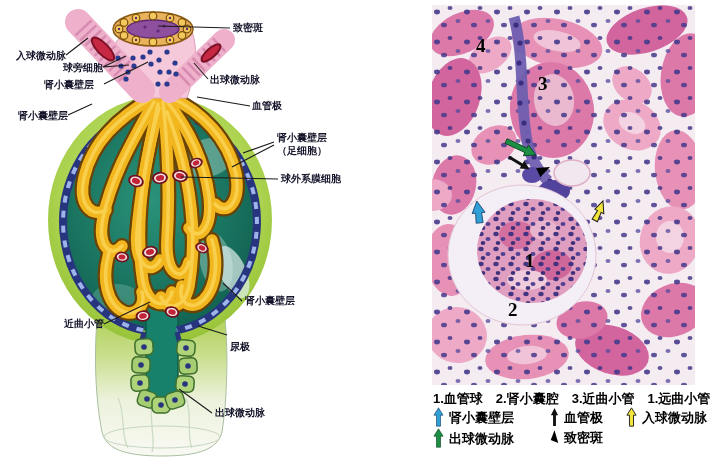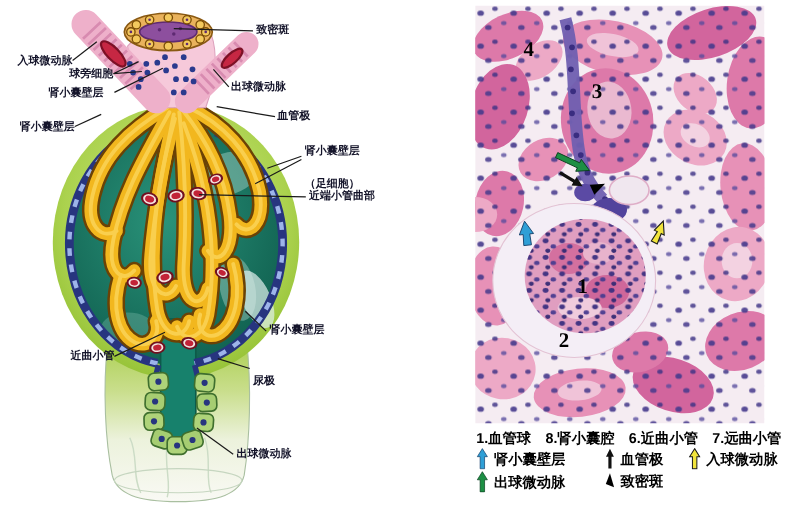--- a/index.html
+++ b/index.html
@@ -321,22 +321,22 @@
 
     <div class="lbl" style="left:16px;top:50px">入球微动脉</div>
     <div class="lbl" style="left:63px;top:62px">球旁细胞</div>
     <div class="lbl" style="left:44px;top:79px">肾小囊壁层</div>
     <div class="lbl" style="left:18px;top:110px">肾小囊壁层</div>
     <div class="lbl" style="left:64px;top:318px">近曲小管</div>
     <div class="lbl" style="left:233px;top:22px">致密斑</div>
     <div class="lbl" style="left:210px;top:74px">出球微动脉</div>
     <div class="lbl" style="left:252px;top:100px">血管极</div>
     <div class="lbl" style="left:277px;top:132px">肾小囊壁层</div>
-    <div class="lbl" style="left:277px;top:162px">（足细胞）</div>
-    <div class="lbl" style="left:281px;top:173px">近端小管曲部</div>
+    <div class="lbl" style="left:277px;top:145px">（足细胞）</div>
+    <div class="lbl" style="left:281px;top:173px">球外系膜细胞</div>
     <div class="lbl" style="left:245px;top:295px">肾小囊壁层</div>
     <div class="lbl" style="left:230px;top:341px">尿极</div>
     <div class="lbl" style="left:215px;top:407px">出球微动脉</div>
   </div>
 
   <div id="micro">
     <svg width="263" height="380" viewBox="0 0 263 380">
       <defs>
         <pattern id="nucS" width="30" height="30" patternUnits="userSpaceOnUse">
           <ellipse cx="5" cy="7" rx="3" ry="2.4" fill="#463a8c"></ellipse>
@@ -439,23 +439,23 @@
 
     <div class="mnum" style="left:44px;top:31px">4</div>
     <div class="mnum" style="left:106px;top:69px">3</div>
     <div class="mnum" style="left:93px;top:246px">1</div>
     <div class="mnum" style="left:76px;top:295px">2</div>
   </div>
 
   <div id="legend">
     <div class="legrow">
       <span class="num-item">1.血管球</span>
-      <span class="num-item">8.肾小囊腔</span>
-      <span class="num-item">6.近曲小管</span>
-      <span class="num-item">7.远曲小管</span>
+      <span class="num-item">2.肾小囊腔</span>
+      <span class="num-item">3.近曲小管</span>
+      <span class="num-item">1.远曲小管</span>
     </div>
     <div class="legrow">
       <span class="leg-item" style="width:117px">
         <svg width="11" height="20" viewBox="0 0 12 20">
           <polygon points="6,0 11,8 8.2,8 8.2,20 3.8,20 3.8,8 1,8" fill="#2f9fd6" stroke="#14406b" stroke-width="0.7"></polygon>
           </svg>
         <span>肾小囊壁层</span>
       </span>
       <span class="leg-item" style="width:76px">
         <svg width="9" height="20" viewBox="0 0 10 20">

